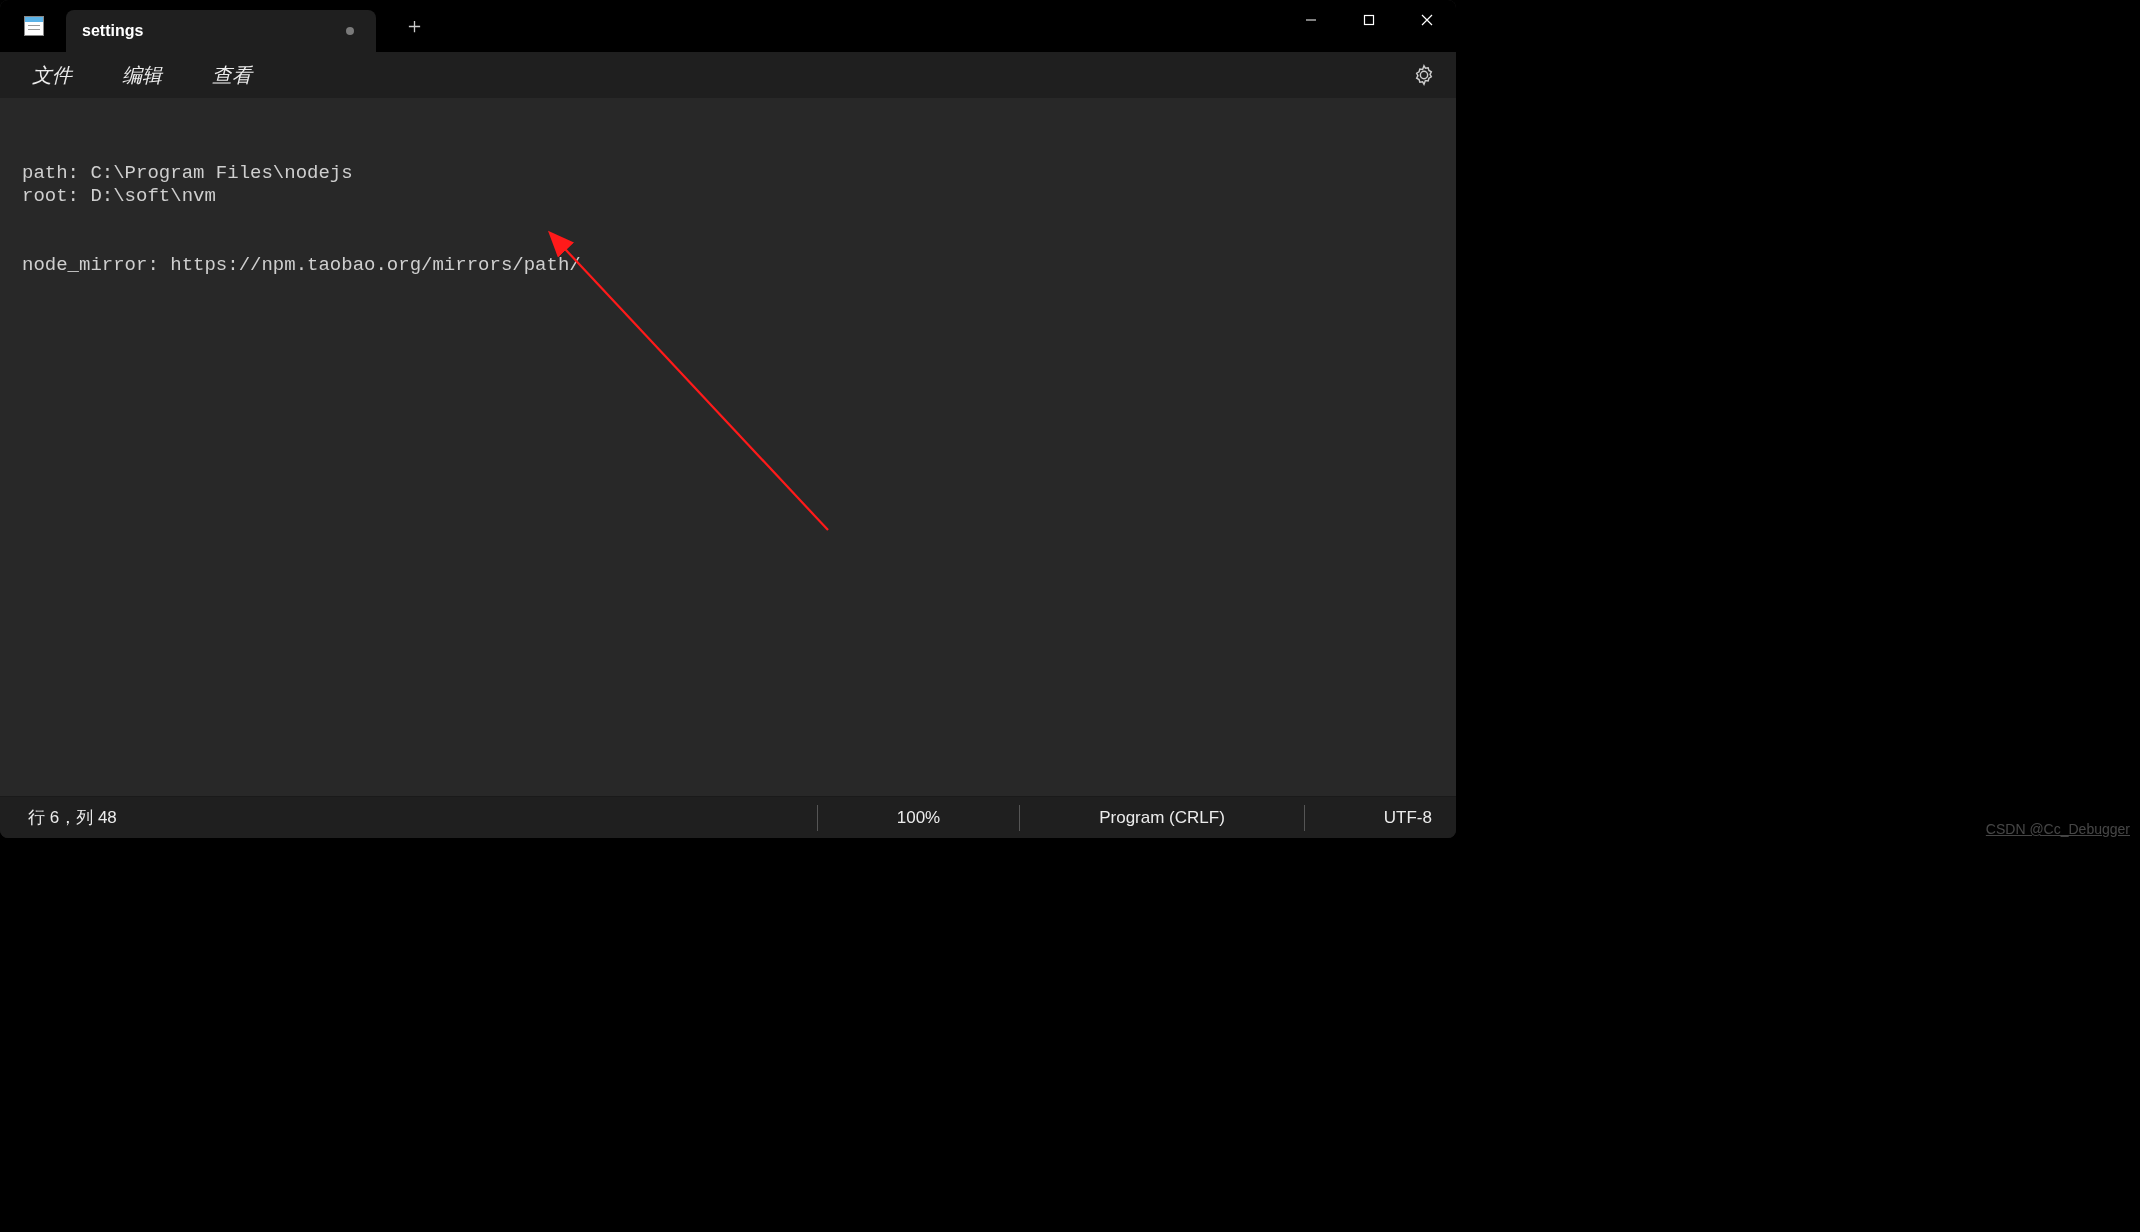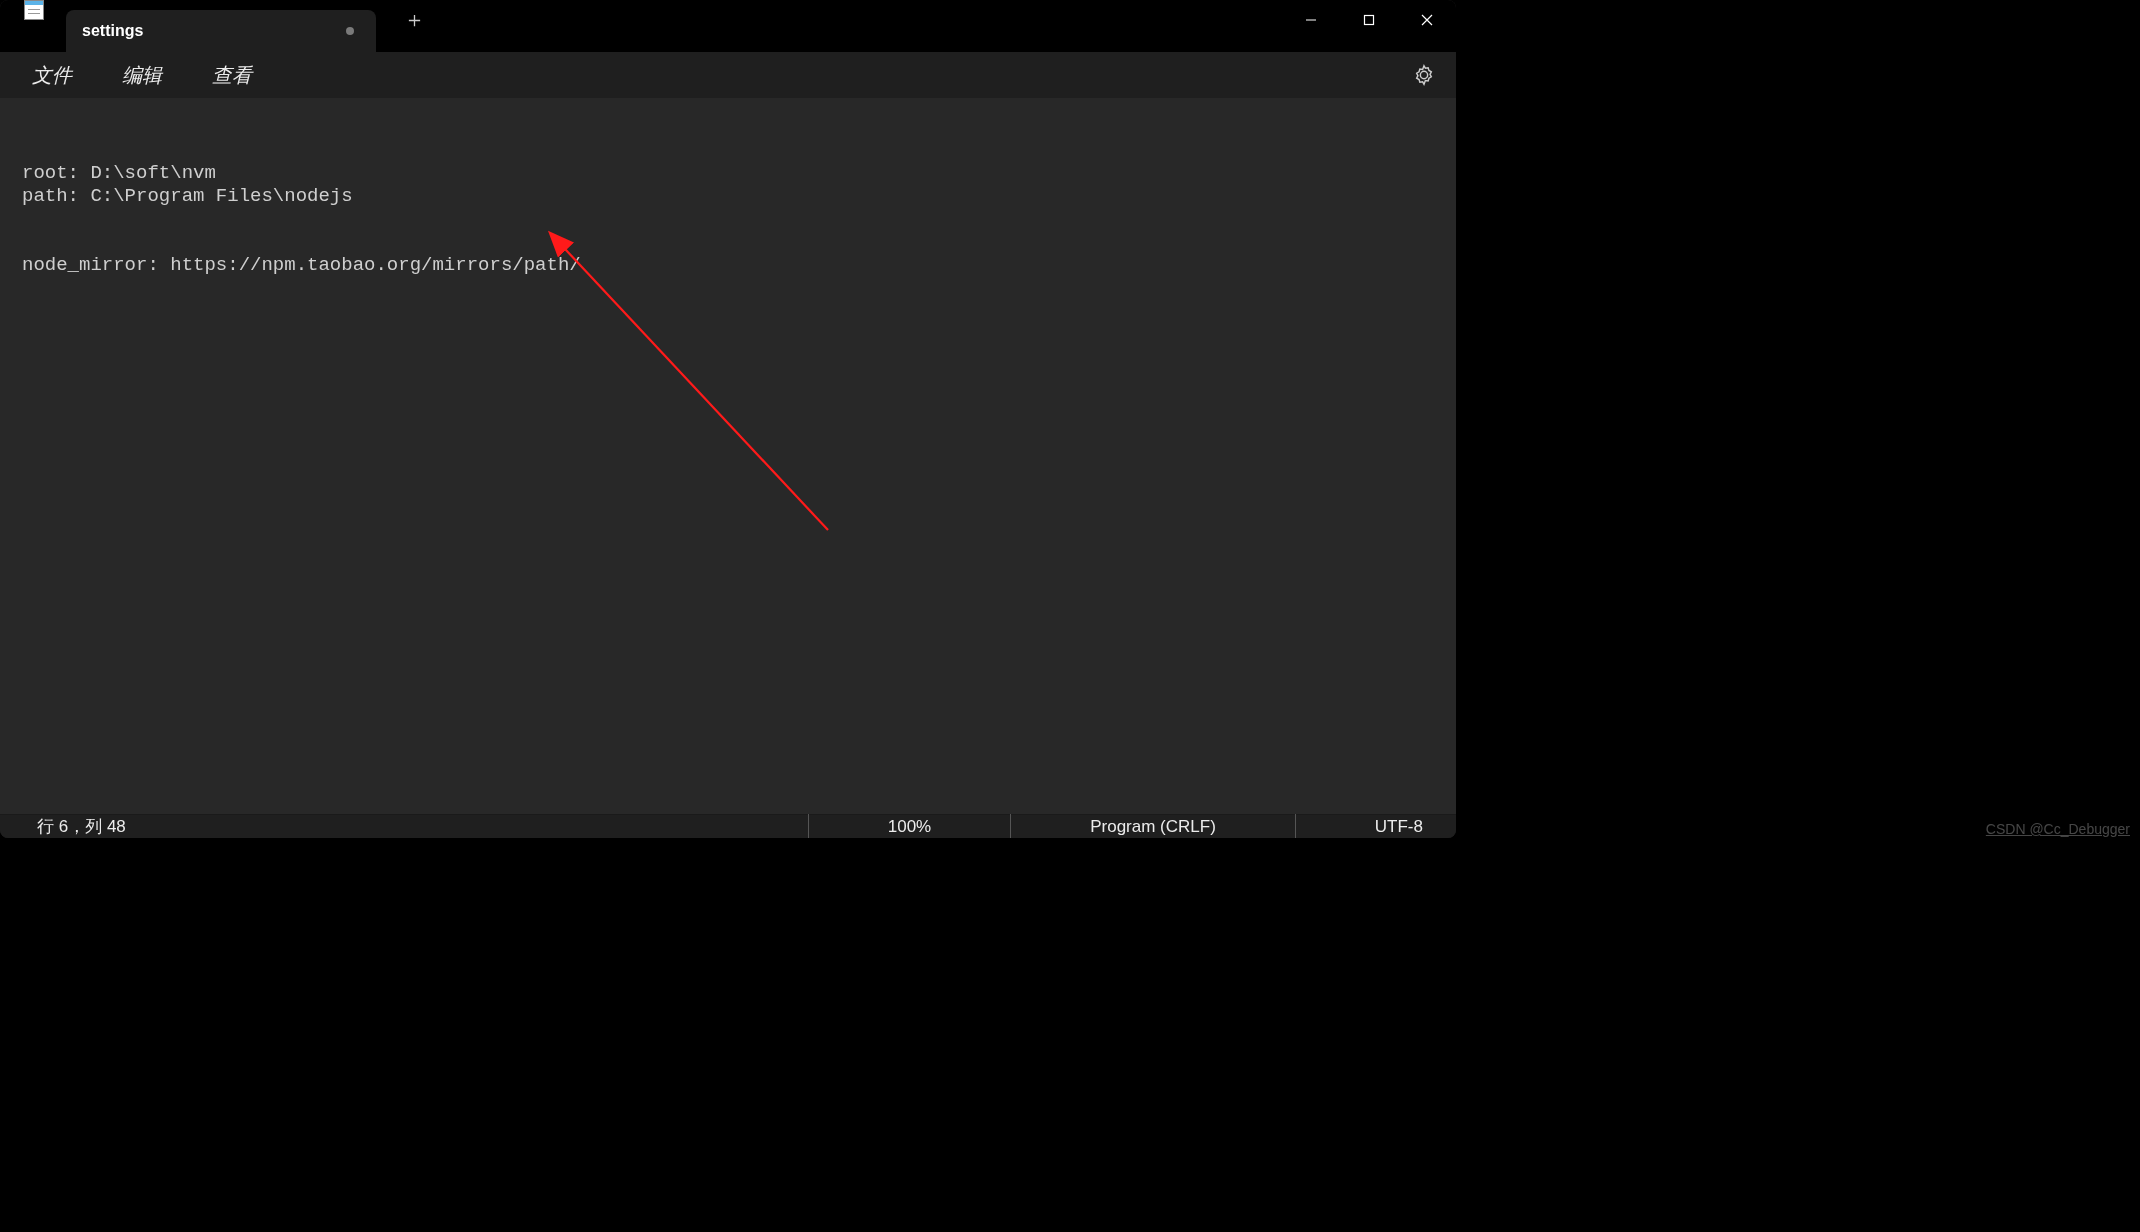--- a/index.html
+++ b/index.html
@@ -22,21 +22,21 @@
       border-radius: 8px;
       overflow: hidden;
       position: relative;
       display: flex;
       flex-direction: column;
     }
     .titlebar {
       height: 52px;
       background: #000;
       display: flex;
-      align-items: flex-start;
+      align-items: center;
       position: relative;
     }
     .app-icon {
       width: 20px;
       height: 20px;
       margin-left: 24px;
       margin-right: 22px;
       background: linear-gradient(to bottom, #5bb3e8 0%, #5bb3e8 25%, #fff 25%, #fff 100%);
       border: 1px solid #888;
       position: relative;
@@ -160,27 +160,27 @@
     }
     .arrow-overlay {
       position: absolute;
       pointer-events: none;
       left: 0;
       top: 0;
       width: 100%;
       height: 100%;
     }
     .statusbar {
-      height: 24px;
+      height: 42px;
       background: #1f1f1f;
       display: flex;
       align-items: center;
       color: #ececec;
       font-size: 17px;
-      padding: 0 29px;
+      padding: 0 20px;
       border-top: 1px solid #1a1a1a;
       gap: 47px;
     }
     .status-cursor {
       flex: 1;
       padding-left: 8px;
     }
     .status-sep {
       width: 1px;
       height: 26px;
@@ -250,21 +250,21 @@
     <div class="menu-item">查看</div>
     <div class="settings-btn">
       <svg viewBox="0 0 24 24" width="22" height="22">
         <path fill="none" stroke="#ccc" stroke-width="1.6" d="M12 8a4 4 0 100 8 4 4 0 000-8z"></path>
         <path fill="none" stroke="#ccc" stroke-width="1.6" d="M12 2l1.5 2.6 3-0.4 0.9 2.9 2.6 1.5-1.4 2.7 1.4 2.7-2.6 1.5-0.9 2.9-3-0.4L12 22l-1.5-2.6-3 0.4-0.9-2.9L4 15.4l1.4-2.7L4 10l2.6-1.5 0.9-2.9 3 0.4z"></path>
       </svg>
     </div>
   </div>
 
   <div class="editor">
-    <div id="editor-lines"><div class="editor-line">root: D:\soft\nvm</div><div class="editor-line">path: C:\Program Files\nodejs</div><div class="editor-line"></div><div class="editor-line"></div><div class="editor-line">node_mirror: https://npm.taobao.org/mirrors/path/</div></div>
+    <div id="editor-lines"><div class="editor-line">path: C:\Program Files\nodejs</div><div class="editor-line">root: D:\soft\nvm</div><div class="editor-line"></div><div class="editor-line"></div><div class="editor-line">node_mirror: https://npm.taobao.org/mirrors/path/</div></div>
     <svg class="arrow-overlay">
       <defs>
         <marker id="arrowhead" markerWidth="12" markerHeight="10" refX="2" refY="5" orient="auto">
           <polygon points="0 5, 12 0, 12 10" fill="#ff1a1a"></polygon>
         </marker>
       </defs>
       <line id="arrow-line" stroke="#ff1a1a" stroke-width="2.2" marker-start="url(#arrowhead)" x1="551" y1="136" x2="828" y2="432"></line>
     </svg>
   </div>
 

